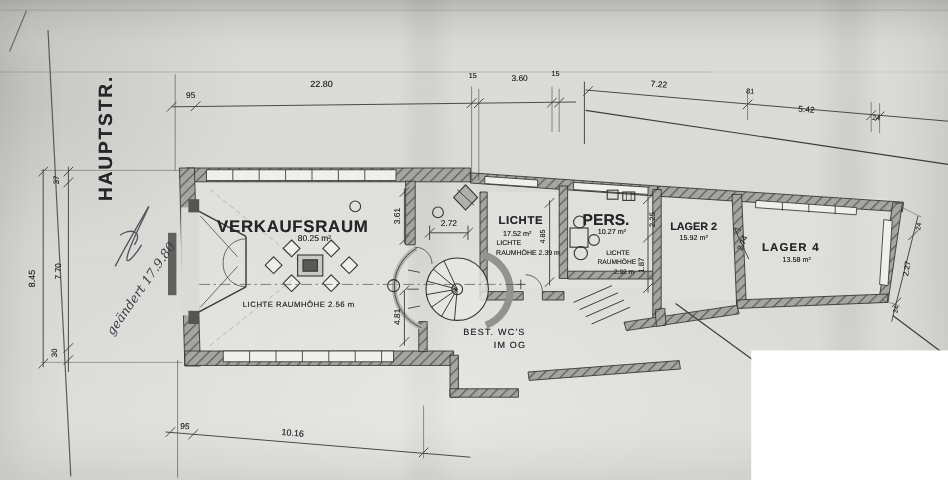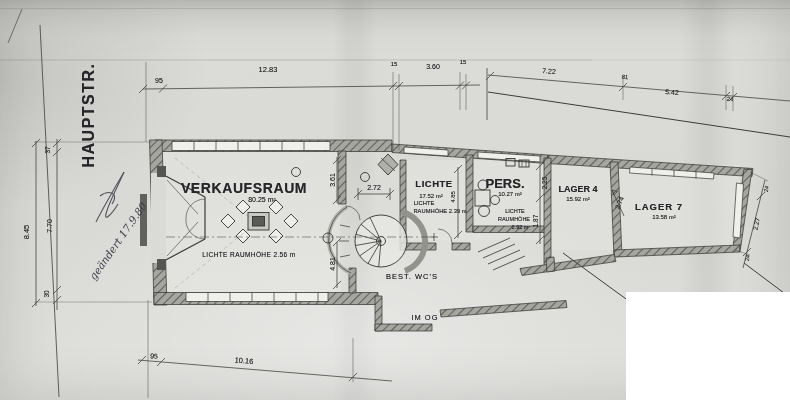--- a/index.html
+++ b/index.html
@@ -36,21 +36,21 @@
   .pers-name{left:505px;top:183px;font-size:13px;}
   .pers-area{left:510px;top:194px;font-size:6px;}
   .pers-h1{left:515px;top:212px;font-size:5.5px;}
   .pers-h2{left:514px;top:220px;font-size:5.5px;}
   .pers-h3{left:520px;top:228px;font-size:5.5px;}
   .l2-name{left:578px;top:189px;font-size:9px;}
   .l2-area{left:578px;top:199px;font-size:6px;}
   .l3-name{left:659px;top:207px;font-size:9.5px;letter-spacing:1px;}
   .l3-area{left:664px;top:217px;font-size:6px;}
   .wc1{left:412px;top:277px;font-size:7.5px;letter-spacing:1px;}
-  .wc2{left:425px;top:288px;font-size:7.5px;letter-spacing:1px;margin-top:30px;}
+  .wc2{left:425px;top:288px;font-size:7.5px;letter-spacing:1px;}
   .d95t{left:159px;top:80px;font-size:7px;}
   .d1283{left:268px;top:70px;font-size:7.5px;}
   .d15a{left:394px;top:64px;font-size:6px;}
   .d360{left:433px;top:66px;font-size:7px;}
   .d15b{left:463px;top:62px;font-size:6px;}
   .d722{left:549px;top:71px;font-size:7px;}
   .d81{left:625px;top:77px;font-size:6px;}
   .d542{left:672px;top:92px;font-size:7px;}
   .d24a{left:730px;top:99px;font-size:6px;}
   .d37{left:48px;top:150px;font-size:6.5px;}
@@ -282,30 +282,30 @@
 <div class="lb lg-h1">LICHTE</div>
 <div class="lb lg-h2">RAUMHÖHE 2.39 m</div>
 <div class="lb d485 r90">4.85</div>
 
 <div class="lb b pers-name">PERS.</div>
 <div class="lb pers-area">10.27 m²</div>
 <div class="lb pers-h1">LICHTE</div>
 <div class="lb pers-h2">RAUMHÖHE</div>
 <div class="lb pers-h3">2.92 m</div>
 
-<div class="lb b l2-name">LAGER 4</div>
+<div class="lb b l2-name">LAGER 2</div>
 <div class="lb l2-area">15.92 m²</div>
-<div class="lb b l3-name">LAGER 7</div>
+<div class="lb b l3-name">LAGER 4</div>
 <div class="lb l3-area">13.58 m²</div>
 
 <div class="lb wc1">BEST. WC'S</div>
 <div class="lb wc2">IM OG</div>
 
 <div class="lb d95t">95</div>
-<div class="lb d1283">12.83</div>
+<div class="lb d1283">22.80</div>
 <div class="lb d15a">15</div>
 <div class="lb d360">3.60</div>
 <div class="lb d15b">15</div>
 
 <div class="lb d722 r5">7.22</div>
 <div class="lb d81 r5">81</div>
 <div class="lb d542 r5">5.42</div>
 <div class="lb d24a r5">24</div>
 
 <div class="lb d37 r90">37</div>

